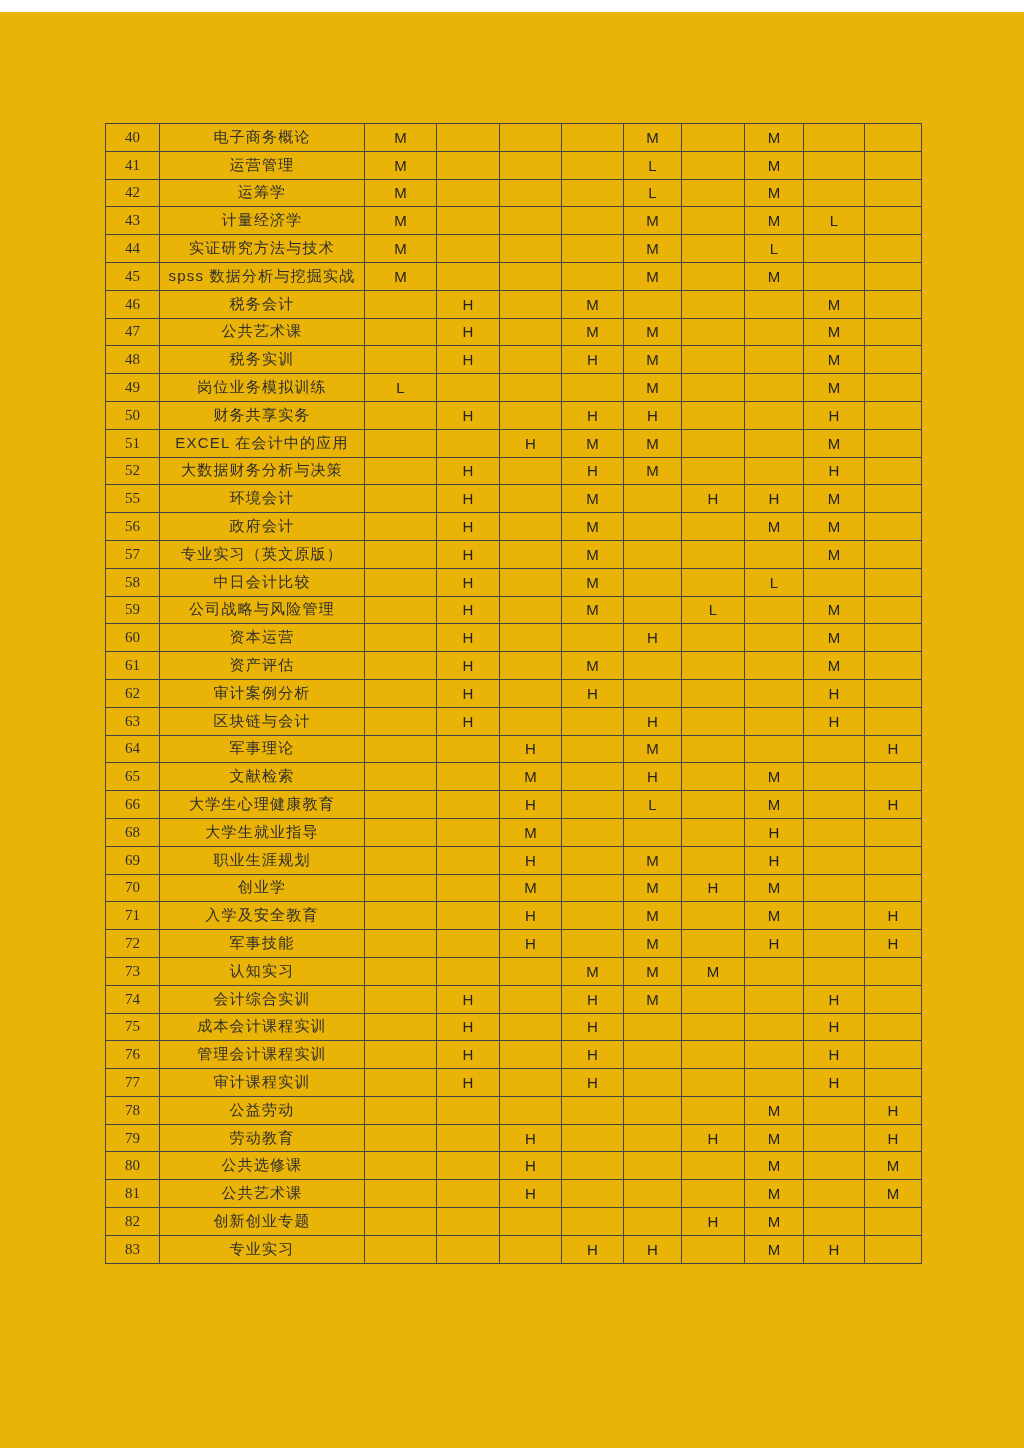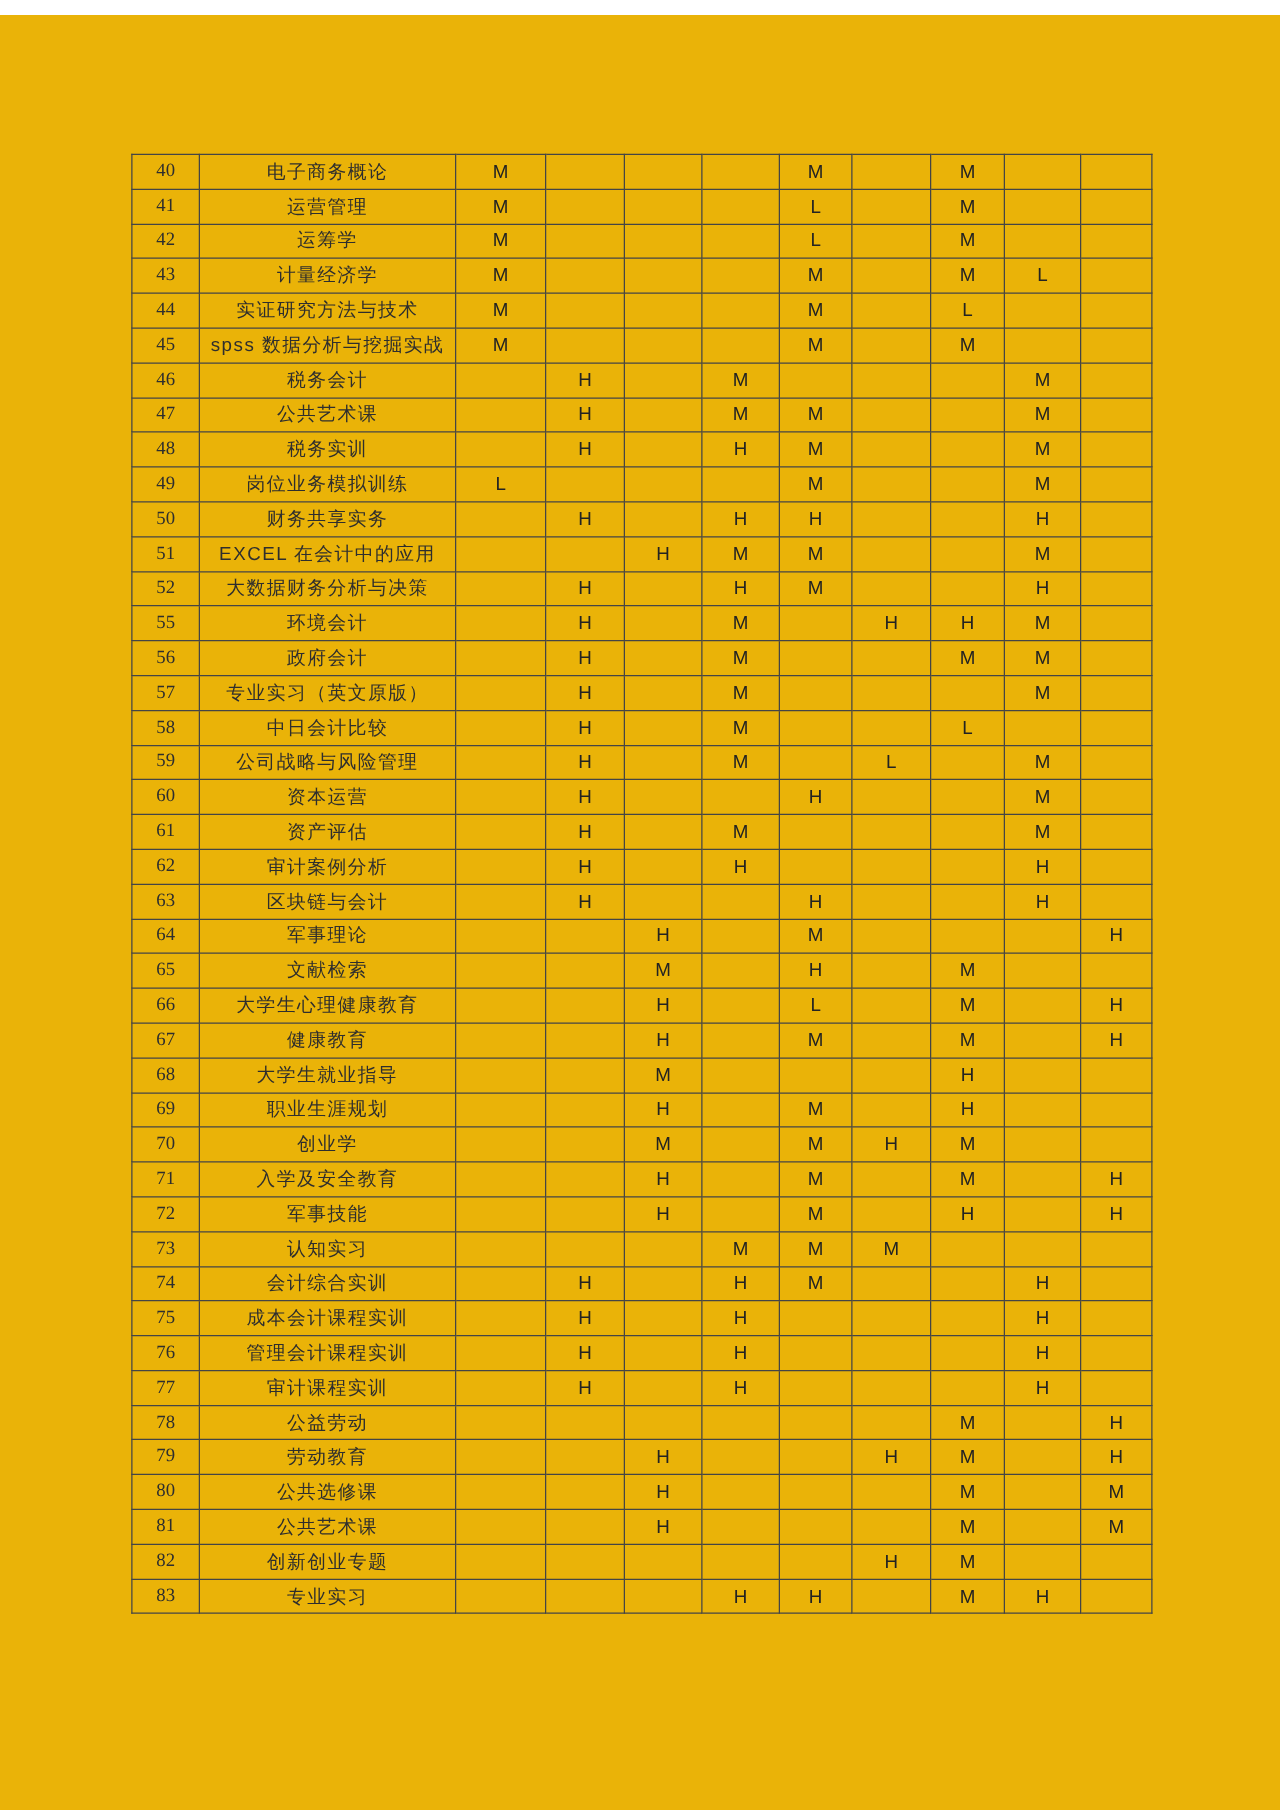--- a/index.html
+++ b/index.html
@@ -392,33 +392,20 @@
           <td class="val"></td>
           <td class="val">H</td>
           <td class="val"></td>
           <td class="val">L</td>
           <td class="val"></td>
           <td class="val">M</td>
           <td class="val"></td>
           <td class="val">H</td>
         </tr>
         <tr>
-          <td class="num">67</td>
-          <td class="name">健康教育</td>
-          <td class="val"></td>
-          <td class="val"></td>
-          <td class="val">H</td>
-          <td class="val"></td>
-          <td class="val">M</td>
-          <td class="val"></td>
-          <td class="val">M</td>
-          <td class="val"></td>
-          <td class="val">H</td>
-        </tr>
-        <tr>
           <td class="num">68</td>
           <td class="name">大学生就业指导</td>
           <td class="val"></td>
           <td class="val"></td>
           <td class="val">M</td>
           <td class="val"></td>
           <td class="val"></td>
           <td class="val"></td>
           <td class="val">H</td>
           <td class="val"></td>

